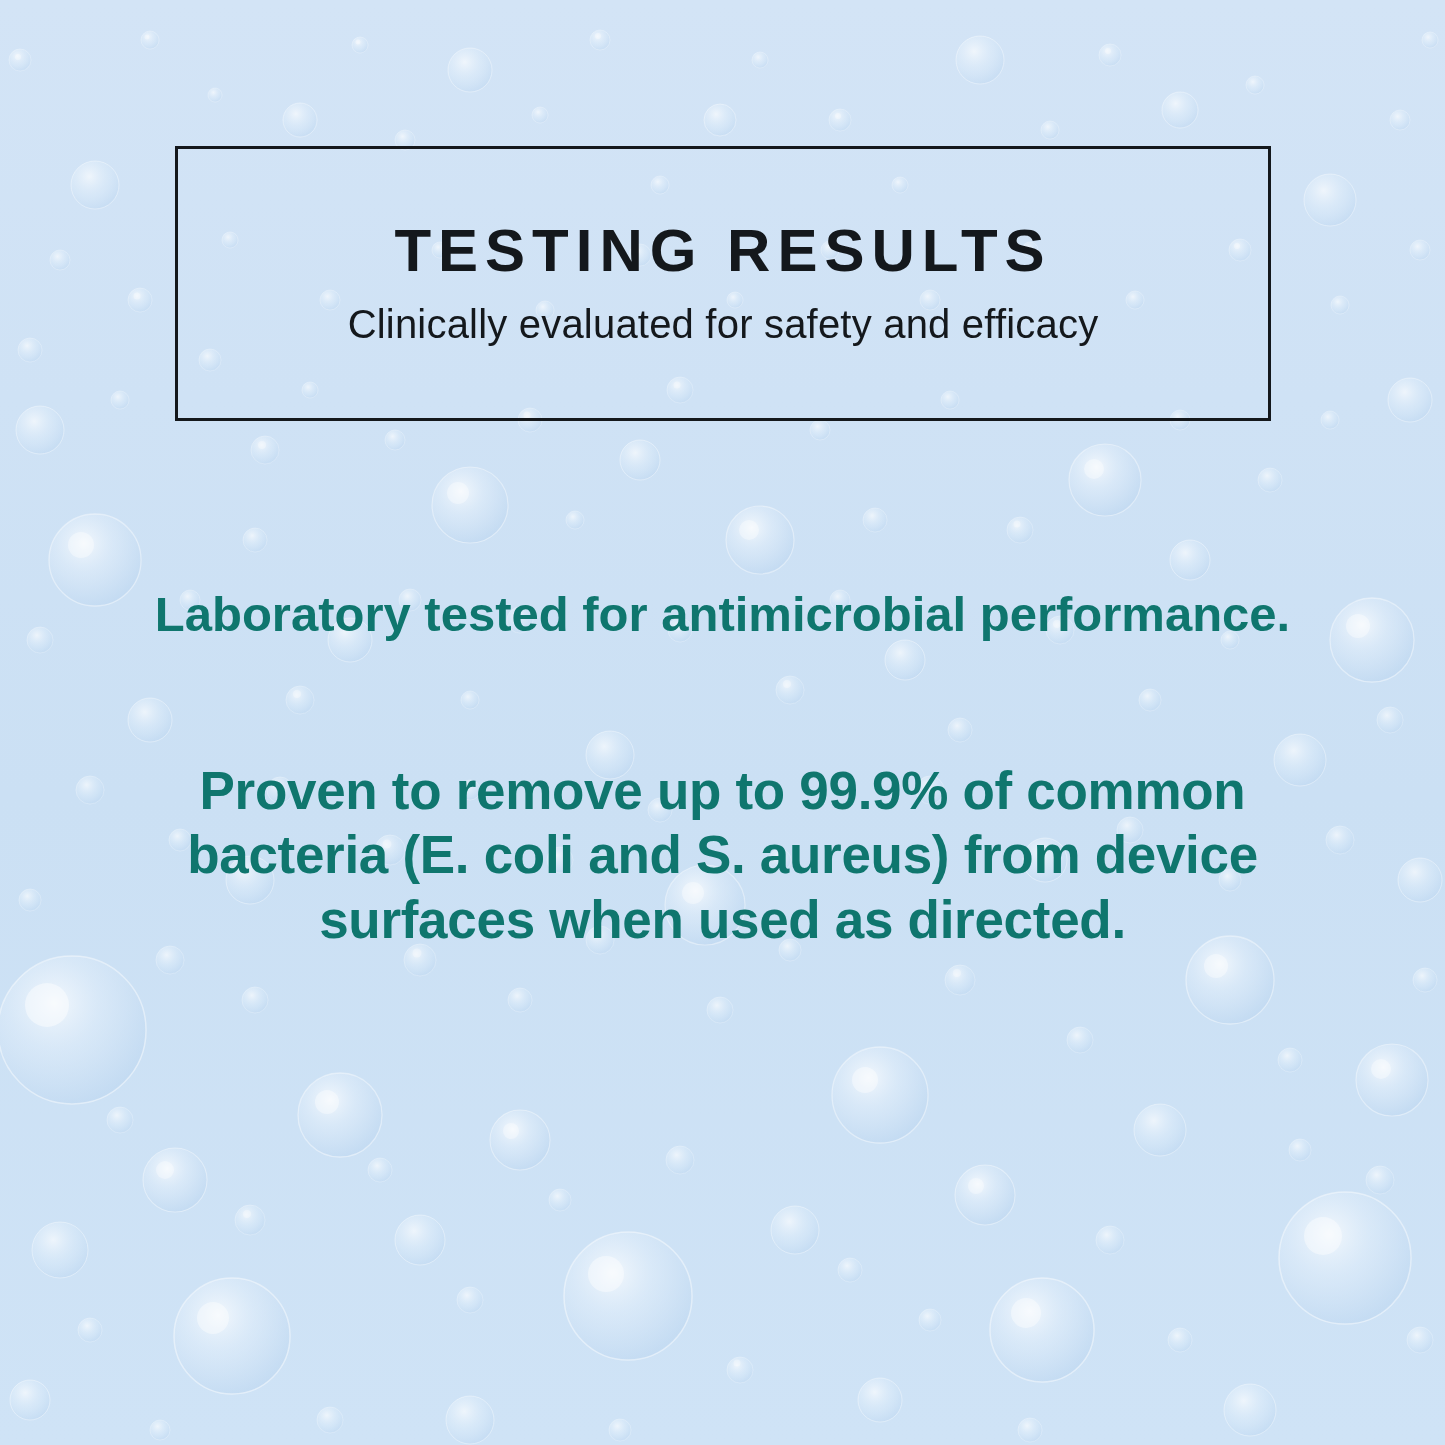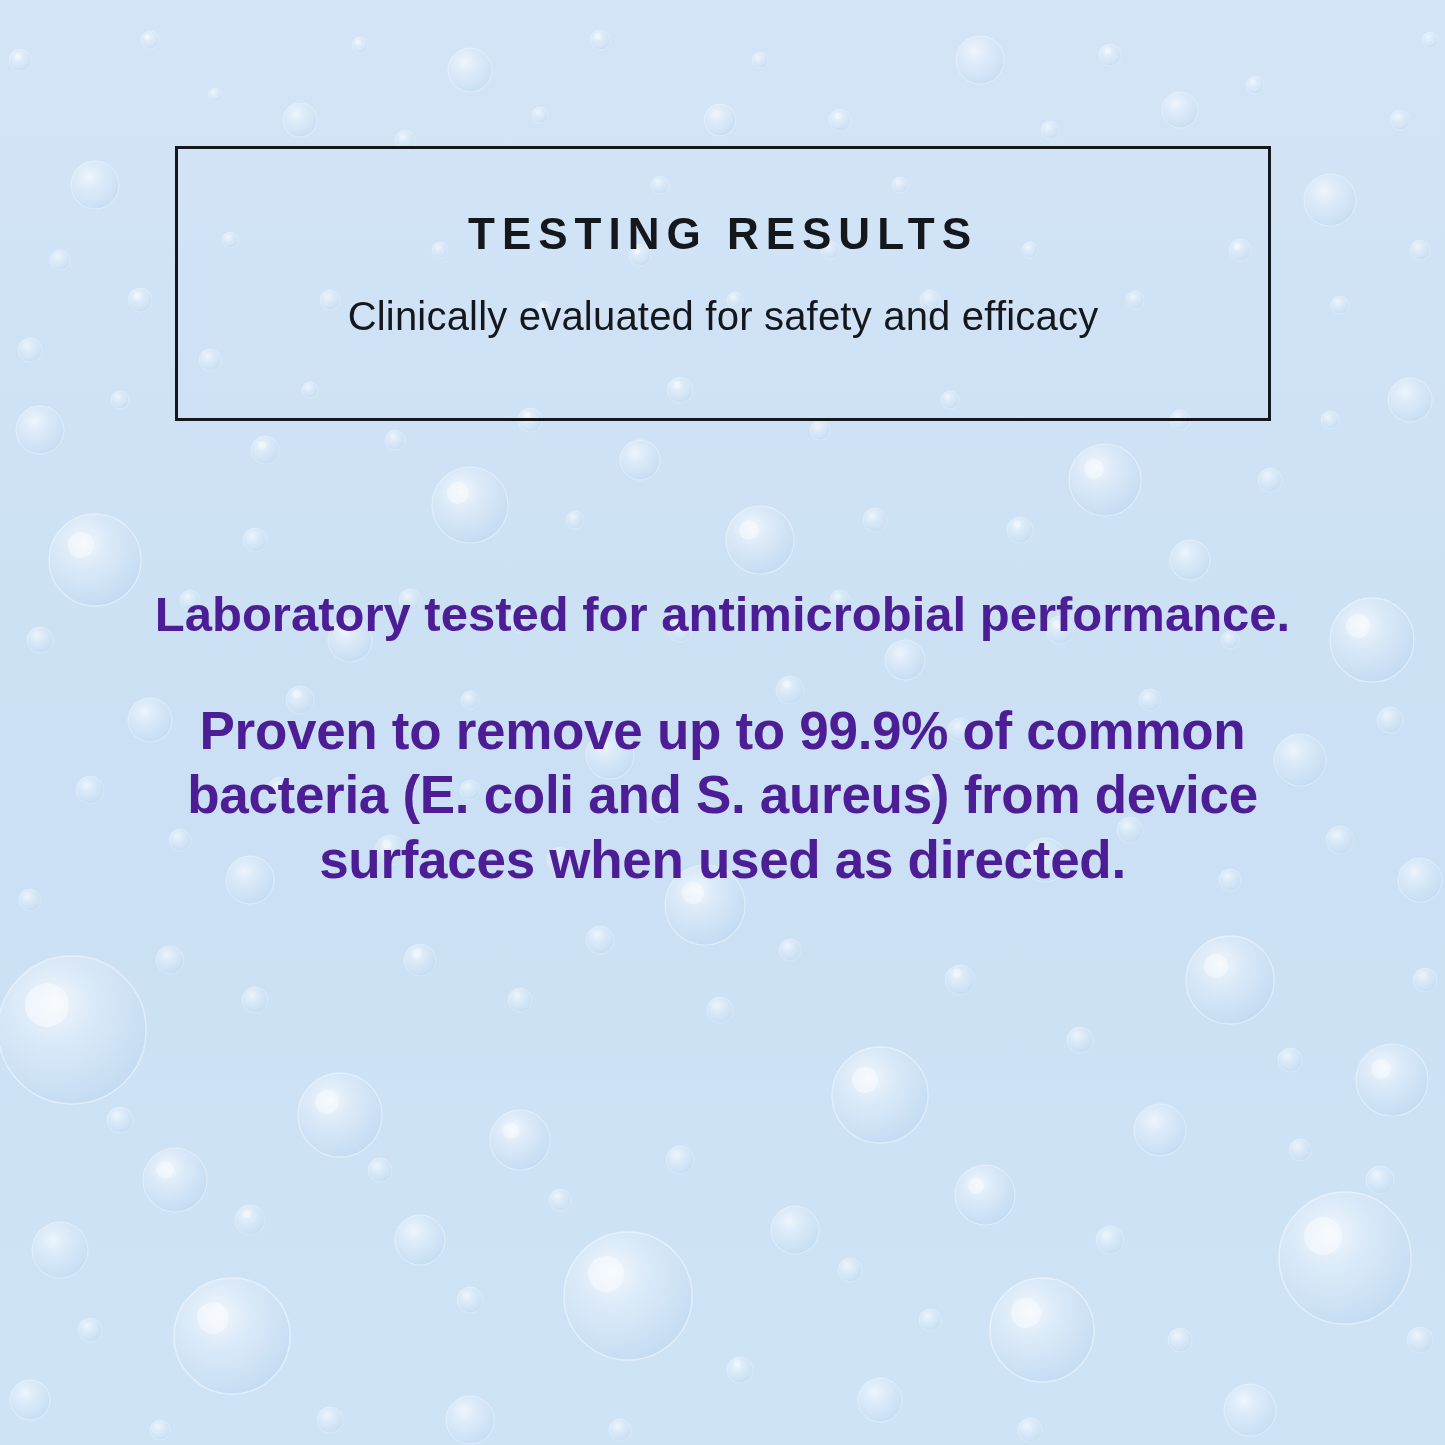--- a/index.html
+++ b/index.html
@@ -38,56 +38,56 @@
     width: 1096px;
     height: 275px;
     border: 3px solid #14181c;
     box-sizing: border-box;
     display: flex;
     flex-direction: column;
     align-items: center;
     justify-content: center;
   }
   #header-title {
-    font-size: 44px;
+    font-size: 60px;
     font-weight: 700;
     letter-spacing: 7px;
     color: #14181c;
     line-height: 1.05;
     text-align: center;
     margin: 0 0 18px 0;
     white-space: nowrap;
   }
   #header-subtitle {
     font-size: 40px;
     font-weight: 400;
     color: #14181c;
     text-align: center;
     line-height: 1.2;
-    margin: 16px;
+    margin: 0;
     letter-spacing: 0.2px;
     white-space: nowrap;
   }
 
   
   #claims {
     position: absolute;
     left: 110px;
     top: 585px;
     width: 1225px;
     text-align: center;
-    color: #4c1d95;
+    color: #0f766e;
   }
   .claim {
     font-weight: 700;
     line-height: 1.22;
     margin: 0;
   }
   .claim + .claim {
-    margin-top: 54px;
+    margin-top: 114px;
   }
   .claim-1 { font-size: 49px; }
   .claim-2 { font-size: 53px; letter-spacing: -0.3px; }
   .claim-3 { font-size: 53px; }
 </style>
 </head>
 <body>
 
 <div id="page">
 

